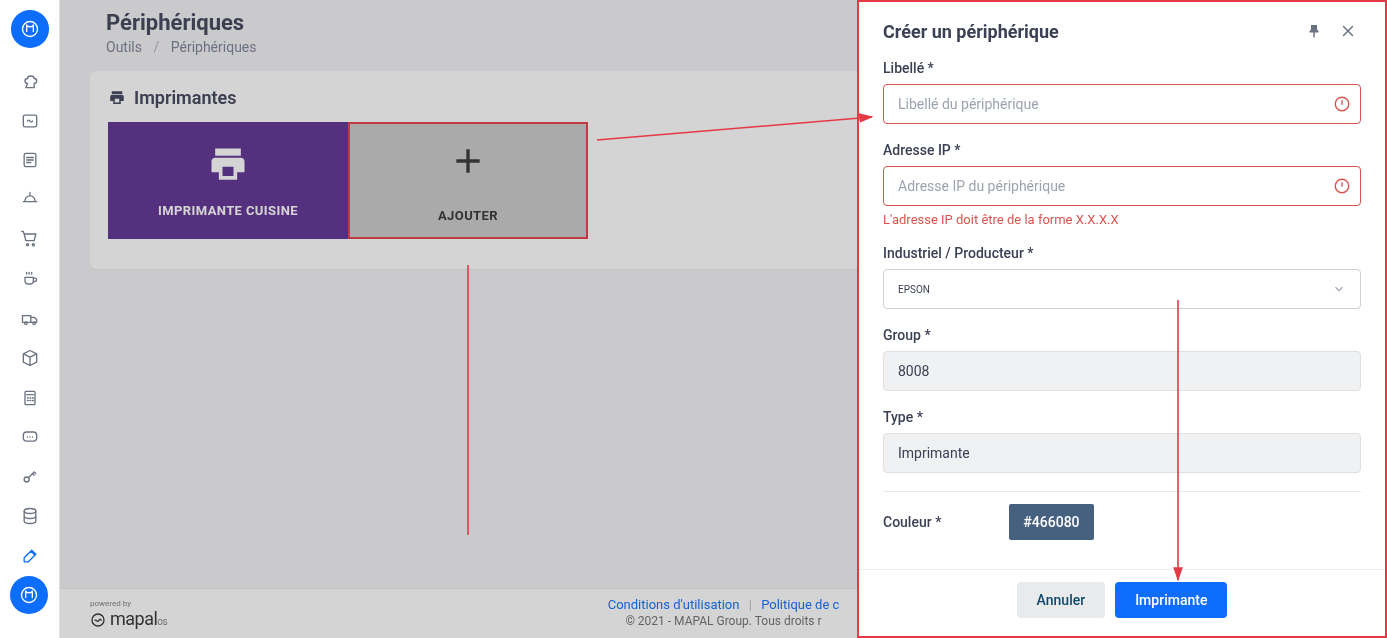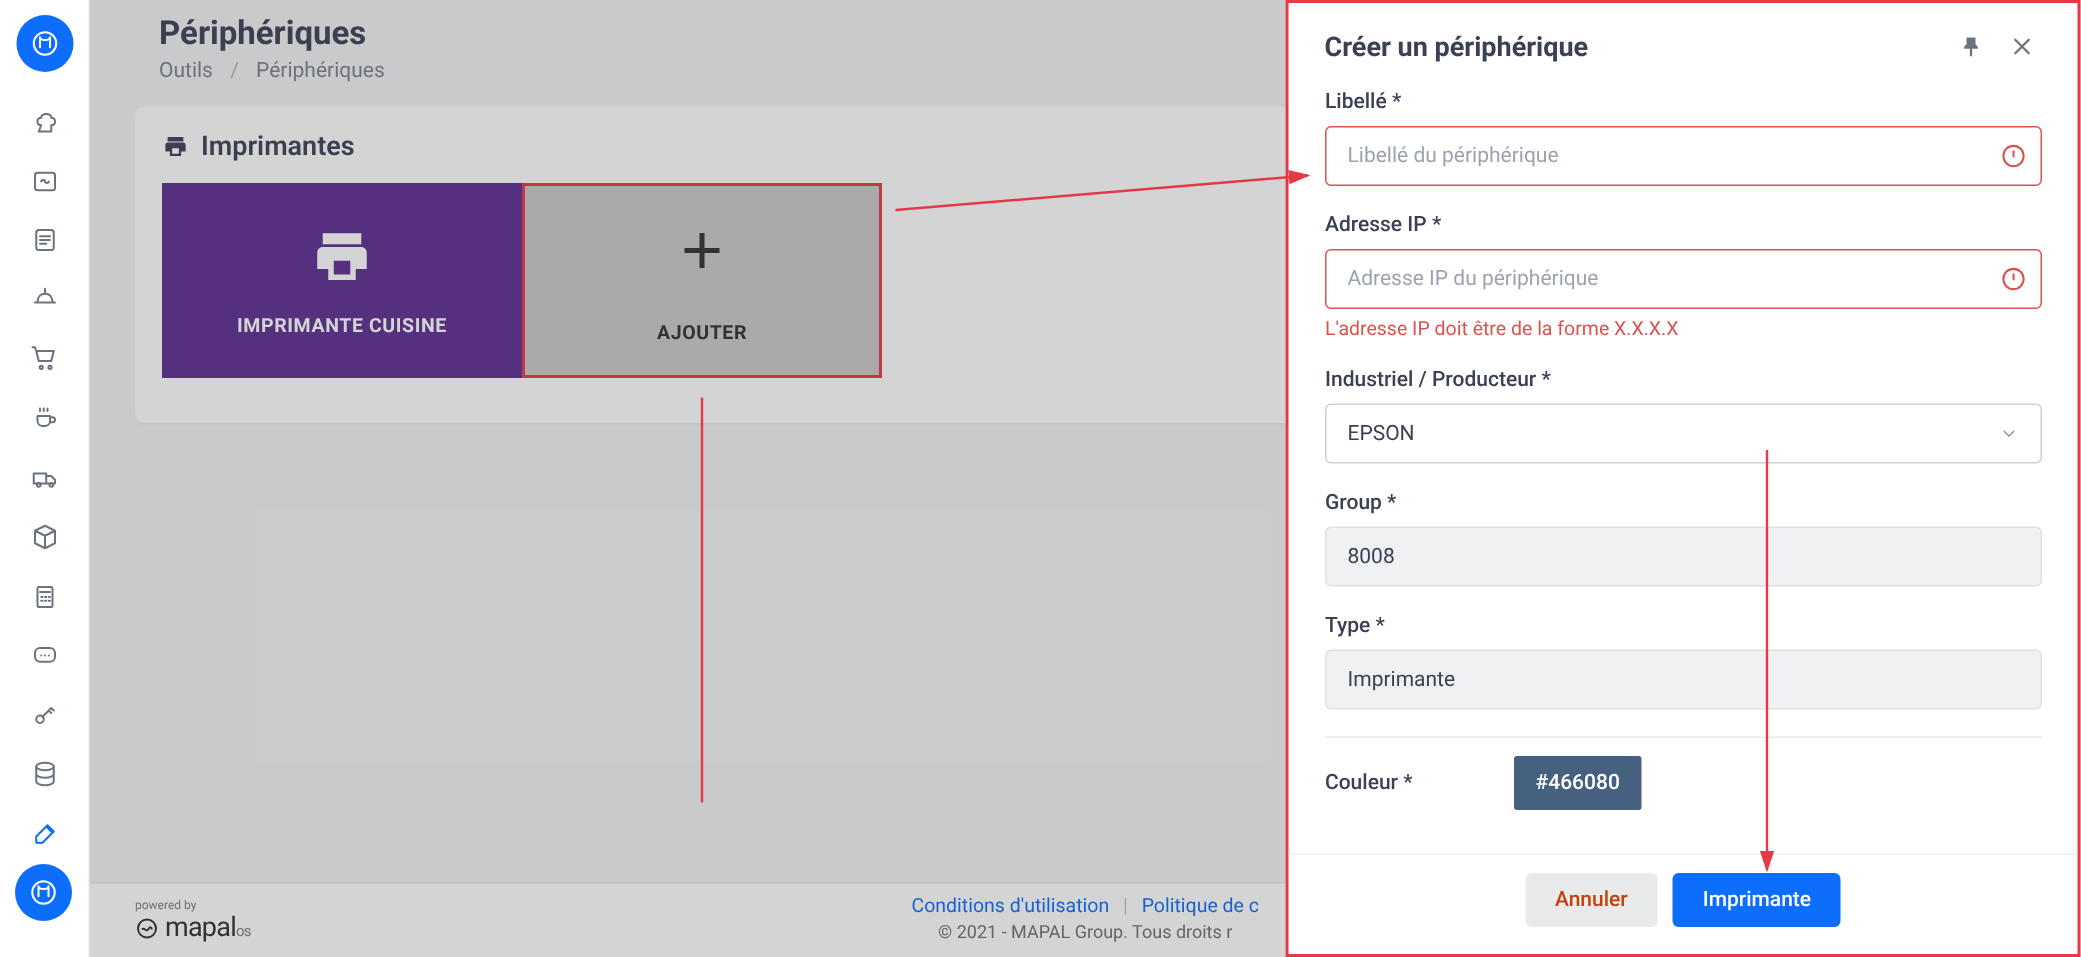--- a/index.html
+++ b/index.html
@@ -19,21 +19,21 @@
   .main { position: absolute; left: 60px; right: 0; top: 0; bottom: 0; display: flex; flex-direction: column; }
   .header { padding: 10px 30px 16px 46px; }
   .page-title { font-size: 22px; font-weight: 700; color: #3b4055; }
   .breadcrumb { font-size: 14px; color: #7a8094; margin-top: 4px; }
   .breadcrumb .sep { margin: 0 8px; color: #b0b4c0; }
 
   .content { flex: 1; padding: 0 30px; overflow: auto; }
   .panel { background: #fff; border-radius: 6px; padding: 16px 18px 30px 18px; box-shadow: 0 1px 2px rgba(0,0,0,0.04); }
   .panel-title { font-size: 18px; font-weight: 600; color: #3b4055; display: flex; align-items: center; gap: 8px; margin-bottom: 14px; }
   .cards { display: flex; gap: 0; }
-  .card { width: 240px; height: 130px; display: flex; flex-direction: column; align-items: center; justify-content: center; gap: 16px; cursor: pointer; }
+  .card { width: 240px; height: 117px; display: flex; flex-direction: column; align-items: center; justify-content: center; gap: 16px; cursor: pointer; }
   .card.printer { background: #5c2d91; color: #fff; }
   .card.add { background: #c9c9c9; color: #303030; border: 2px solid #e63946; position: relative; }
   .card-label { font-size: 13px; font-weight: 700; letter-spacing: 0.4px; text-align: center; }
   .plus-icon { font-size: 46px; font-weight: 700; }
 
   .footer { padding: 8px 30px 10px 30px; font-size: 13px; color: #5a6070; text-align: center; position: relative; border-top: 1px solid #e8e8e8; background: #fff; }
   .footer a { color: #0d6efd; text-decoration: none; }
   .footer .powered { position: absolute; left: 30px; top: 50%; transform: translateY(-50%); display: flex; flex-direction: column; align-items: flex-start; }
   .powered-top { font-size: 8px; color: #808080; }
   .powered-logo { font-size: 18px; font-weight: 400; color: #303030; letter-spacing: -0.5px; }
@@ -54,28 +54,28 @@
   .drawer-body::-webkit-scrollbar-thumb { background: #c8c8c8; border-radius: 5px; }
   .form-group { margin-bottom: 18px; }
   .form-label { font-size: 14px; color: #3b4055; font-weight: 500; margin-bottom: 8px; display: block; }
   .input-wrap { position: relative; }
   .form-input { width: 100%; height: 40px; border: 1px solid #d0d0d0; border-radius: 4px; padding: 0 36px 0 14px; font-size: 14px; color: #737373; background: #fff; }
   .form-input::placeholder { color: #9ca3af; }
   .form-input.error { border-color: #d9534f; }
   .form-input.readonly-look { background: #f0f1f3; border: 1px solid #e0e0e0; color: #3b4055; }
   .err-icon { position: absolute; right: 10px; top: 50%; transform: translateY(-50%); color: #d9534f; width: 18px; height: 18px; }
   .form-error { font-size: 13px; color: #d9534f; margin-top: 6px; }
-  .form-select { width: 100%; height: 40px; border: 1px solid #d0d0d0; border-radius: 4px; padding: 0 14px; font-size: 14px; color: #3b4055; display: flex; align-items: center; justify-content: space-between; background: #fff; cursor: pointer; }
+  .form-select { width: 100%; height: 40px; border: 1px solid #d0d0d0; border-radius: 4px; padding: 0 14px; font-size: 10px; color: #3b4055; display: flex; align-items: center; justify-content: space-between; background: #fff; cursor: pointer; }
   .color-row { display: flex; align-items: center; gap: 68px; }
   .color-swatch { background: #466080; color: #fff; padding: 10px 14px; font-size: 14px; font-weight: 500; border-radius: 2px; }
   .divider { border-top: 1px solid #e8e8e8; margin: 8px 0 12px 0; }
 
   .drawer-foot { padding: 12px 24px 18px 24px; display: flex; justify-content: center; gap: 10px; border-top: 1px solid #eee; }
   .btn { height: 36px; padding: 0 20px; border-radius: 4px; font-size: 14px; border: none; cursor: pointer; font-weight: 500; }
-  .btn-cancel { background: #e9eaec; color: #c2410c; }
+  .btn-cancel { background: #e9eaec; color: #0c4a6e; }
   .btn-primary { background: #0d6efd; color: #fff; }
 
   
   .anno-svg { position: absolute; left: 0; top: 0; width: 1387px; height: 638px; pointer-events: none; z-index: 25; }
 </style>
 </head>
 <body>
 
 <div class="sidebar">
   <div class="sidebar-logo">

